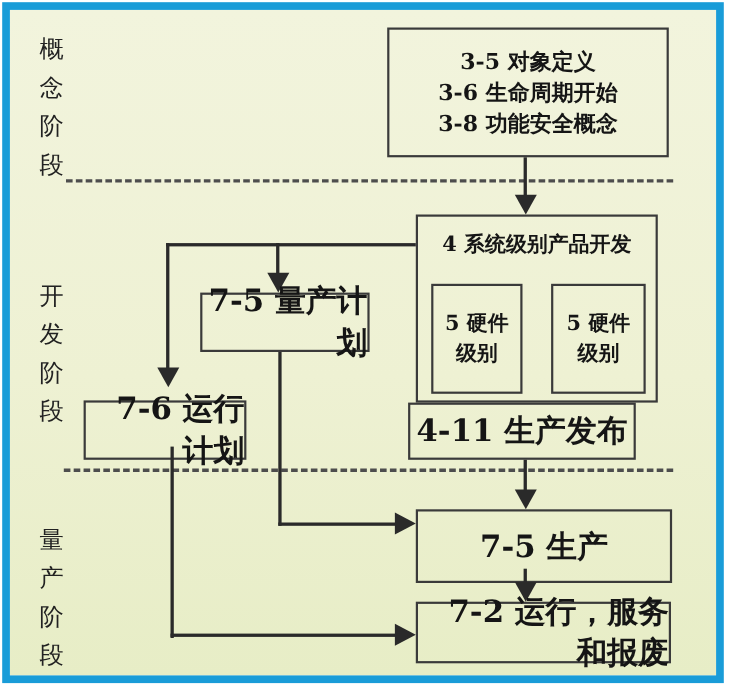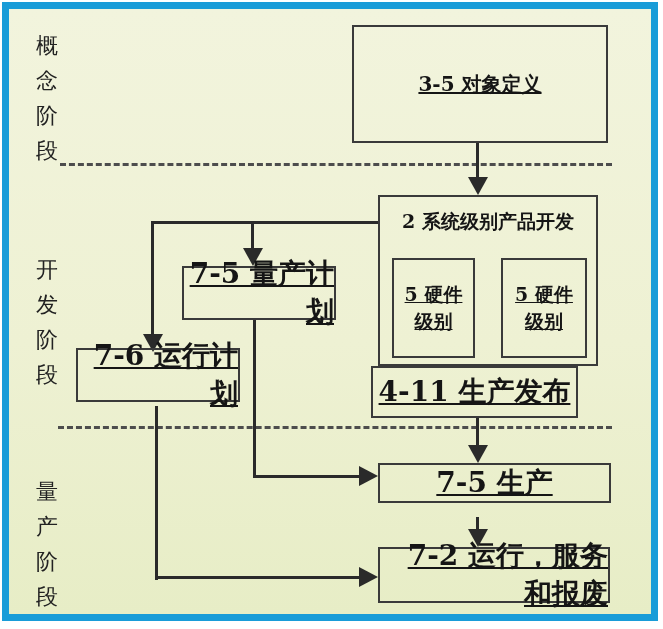--- a/index.html
+++ b/index.html
@@ -11,21 +11,21 @@
   .frame {
     position:absolute; left:2px; top:2px; width:656px; height:619px;
     box-sizing:border-box;
     border:7px solid var(--frame,#199cd8);
     background:linear-gradient(180deg, var(--bg-top,#f2f4dd) 0%, var(--bg-mid,#eef1d3) 55%, var(--bg-bottom,#e7edc6) 100%);
   }
   .box {
     position:absolute; box-sizing:border-box;
     border:2px solid #3a3a3a;
     display:flex; flex-direction:column; align-items:center; justify-content:center;
-    text-align:center; font-weight:bold; color:var(--text,#151515);text-decoration:underline;
+    text-align:center; font-weight:bold; color:var(--text,#151515);
   }
   .pre { white-space:pre-line; }
   .vline, .hline { position:absolute; background:var(--line,#2a2a2a); }
   .vline { width:3px; }
   .hline { height:3px; }
   .arrow-down {
     position:absolute; width:0; height:0;
     border-left:10px solid transparent; border-right:10px solid transparent;
     border-top:18px solid var(--line,#2a2a2a);
   }
@@ -51,54 +51,56 @@
 
 <div class="phase" style="left:32px; top:28px;">概念阶段</div>
 <div class="phase" style="left:32px; top:252px;">开发阶段</div>
 <div class="phase" style="left:32px; top:474px;">量产阶段</div>
 
 <div class="dashed" style="left:60px; top:163px; width:552px;"></div>
 <div class="dashed" style="left:58px; top:426px; width:554px;"></div>
 
 <div class="box concept-lines" style="left:352px; top:25px; width:256px; height:118px;">
   <div>3-5 对象定义</div>
+  <div>3-6 生命周期开始</div>
+  <div>3-8 功能安全概念</div>
 </div>
 
 <div class="vline" style="left:476px; top:143px; height:38px;"></div>
 <div class="arrow-down" style="left:468px; top:177px;"></div>
 
 <div class="box f19" style="left:378px; top:195px; width:220px; height:171px; justify-content:flex-start;">
-  <div class="sys-title">2  系统级别产品开发</div>
+  <div class="sys-title">4  系统级别产品开发</div>
 </div>
 
 <div class="box f19 pre" style="left:392px; top:258px; width:83px; height:100px; line-height:27px;">5 硬件
 级别</div>
 <div class="box f19 pre" style="left:501px; top:258px; width:86px; height:100px; line-height:27px;">5 硬件
 级别</div>
 
 <div class="box f20" style="left:371px; top:366px; width:207px; height:52px;">4-11 生产发布</div>
 
 <div class="hline" style="left:151px; top:221px; width:227px;"></div>
 <div class="vline" style="left:251px; top:221px; height:30px;"></div>
 <div class="arrow-down" style="left:243px; top:248px;"></div>
 <div class="vline" style="left:151px; top:221px; height:115px;"></div>
 <div class="arrow-down" style="left:143px; top:334px;"></div>
 
 <div class="box f20" style="left:182px; top:266px; width:154px; height:54px;">7-5 量产计划</div>
-<div class="box f20" style="left:76px; top:348px; width:164px; height:54px;">7-6 运行计划</div>
+<div class="box f20" style="left:76px; top:364px; width:148px; height:54px;">7-6 运行计划</div>
 
 <div class="vline" style="left:253px; top:320px; height:158px;"></div>
 <div class="hline" style="left:253px; top:475px; width:107px;"></div>
 <div class="arrow-right" style="left:359px; top:466px;"></div>
 
 <div class="vline" style="left:155px; top:406px; height:174px;"></div>
 <div class="hline" style="left:155px; top:576px; width:205px;"></div>
 <div class="arrow-right" style="left:359px; top:567px;"></div>
 
 <div class="vline" style="left:476px; top:418px; height:29px;"></div>
 <div class="arrow-down" style="left:468px; top:445px;"></div>
 
-<div class="box f20" style="left:378px; top:463px; width:233px; height:40px;">7-5 生产</div>
+<div class="box f20" style="left:378px; top:463px; width:233px; height:67px;">7-5 生产</div>
 
 <div class="vline" style="left:476px; top:517px; height:15px;"></div>
 <div class="arrow-down" style="left:468px; top:529px;"></div>
 
 <div class="box f20" style="left:378px; top:547px; width:232px; height:56px;">7-2 运行，服务和报废</div>
 
 </body></html>

